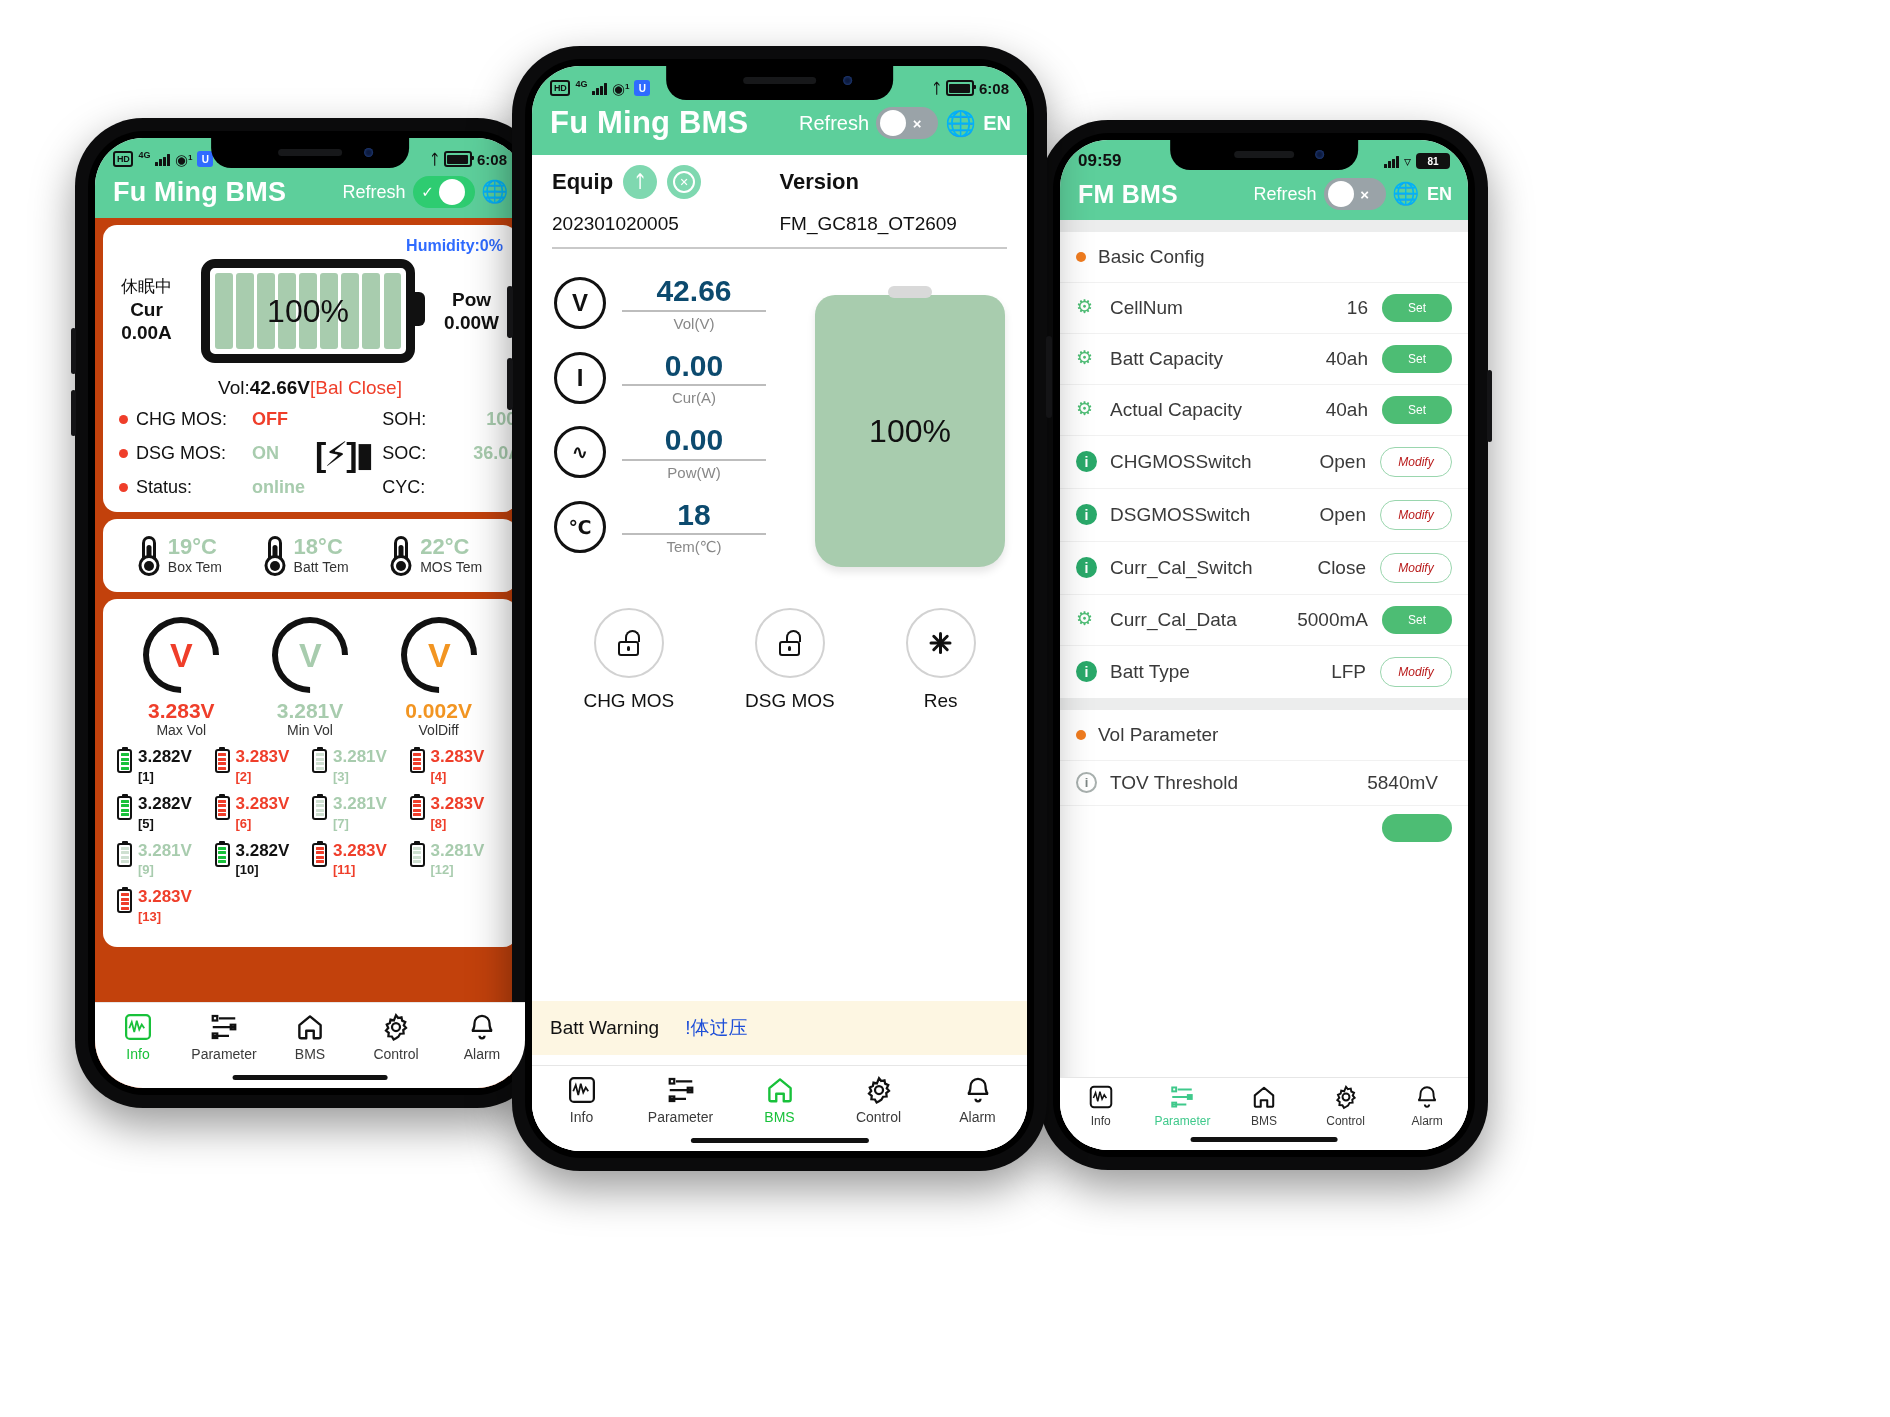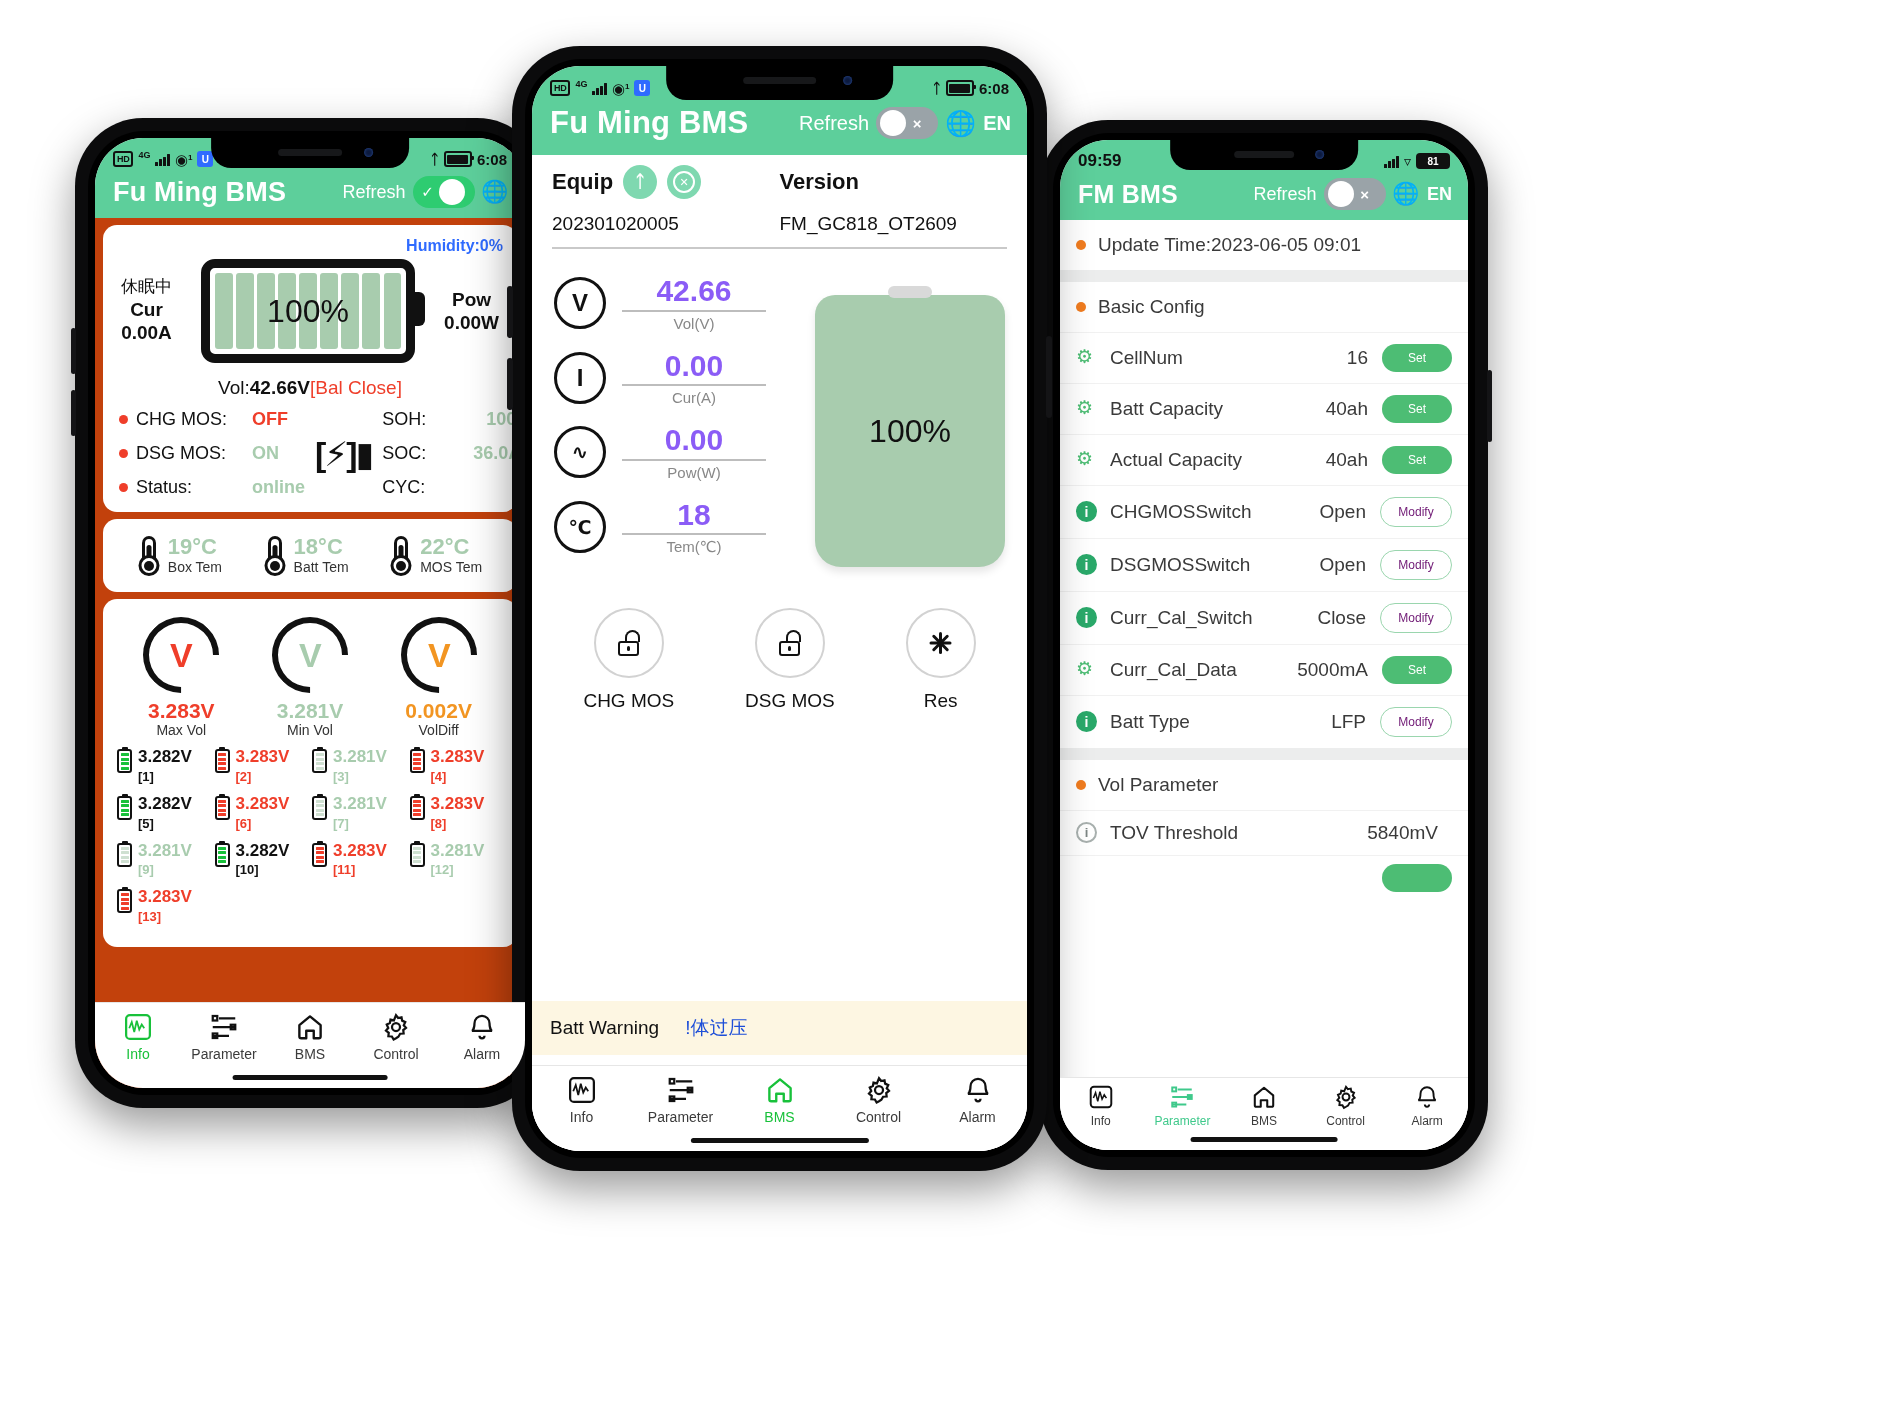--- a/index.html
+++ b/index.html
@@ -147,21 +147,21 @@
                    border-radius:50%;border:2px solid #fff;font-size:11px;line-height:1;}
   .p2 .eqval{font-size:19px;color:#111;margin-top:14px;}
   .p2 .hr{height:2px;background:#c9c9c9;margin:6px 20px 0;}
   .meas-wrap{display:flex;align-items:flex-start;padding:26px 22px 0;}
   .meas-list{width:47%;}
   .meas{display:flex;align-items:center;gap:16px;margin-bottom:18px;}
   .m-ico{width:46px;height:46px;border-radius:50%;border:3px solid #111;
          display:flex;align-items:center;justify-content:center;flex:0 0 auto;}
   .m-ico span{font-size:24px;font-weight:600;color:#111;line-height:1;}
   .m-txt{flex:1;text-align:center;}
-  .m-txt .mv{font-size:30px;font-weight:700;color:#8b5cf6;line-height:1.05;}
+  .m-txt .mv{font-size:30px;font-weight:700;color:#0c4a6e;line-height:1.05;}
   .m-txt .mu{font-size:15px;color:#888;border-top:2px solid #bdbdbd;margin-top:3px;padding-top:3px;}
   .bigcell{width:190px;height:272px;border-radius:20px 20px 26px 26px;background:#a8ccae;
            position:relative;margin:10px 0 0 auto;display:flex;align-items:center;justify-content:center;
            box-shadow:0 5px 9px rgba(0,0,0,.10);}
   .bigcell::before{content:"";position:absolute;top:-9px;left:50%;transform:translateX(-50%);
                    width:44px;height:12px;border-radius:6px;background:#d9d9d9;}
   .bigcell .bp{font-size:32px;color:#111;}
   .mos-row{display:flex;justify-content:space-around;padding:34px 16px 0;}
   .mos{display:flex;flex-direction:column;align-items:center;gap:12px;}
   .mos .ring2{width:66px;height:66px;border-radius:50%;border:2px solid #d2d2d2;
@@ -185,21 +185,21 @@
   .bdot{width:10px;height:10px;border-radius:50%;background:#f07c1f;flex:0 0 auto;}
   .sect-sep{height:12px;background:#eceded;}
   .p3 .sect{display:flex;align-items:center;gap:12px;padding:14px 16px;font-size:19px;color:#3a3a3a;background:#fff;}
   .prow{display:flex;align-items:center;padding:11px 16px;background:#fff;border-top:1px solid #f1f1f1;}
   .prow .pico{width:22px;height:22px;flex:0 0 auto;margin-right:12px;}
   .prow .plabel{flex:1;font-size:19px;color:#3a3a3a;}
   .prow .pval{font-size:19px;color:#3a3a3a;margin-right:14px;}
   .pill{min-width:50px;height:28px;border-radius:15px;display:flex;align-items:center;justify-content:center;
         font-size:12px;padding:0 10px;}
   .pill.set{background:#4dbd74;color:#fff;}
-  .pill.mod{background:#fff;color:#701a75;border:1.5px solid #9ad6ae;}
+  .pill.mod{background:#fff;color:#b91c1c;border:1.5px solid #9ad6ae;font-style:italic;}
   .gear-s{color:#4dbd74;font-size:19px;line-height:1;}
   .info-i{width:21px;height:21px;border-radius:50%;background:#2aa96a;color:#fff;font-size:14px;
           font-weight:700;display:flex;align-items:center;justify-content:center;}
   .info-o{width:21px;height:21px;border-radius:50%;border:2px solid #a8b0ae;color:#7d8684;font-size:13px;
           font-weight:700;display:flex;align-items:center;justify-content:center;box-sizing:border-box;}
   .p3 .tabbar{padding:6px 0 22px;}
   .p3 .tab svg{width:26px;height:26px;}
   .p3 .tab .tl{font-size:12px;}
   .p3 .tab.active .tl{color:#3fc98b;}
 </style>
@@ -582,24 +582,20 @@
               <span class="knob"></span>
               <span class="tmark">×</span>
             </span>
             <span class="globe">🌐</span>
             <span class="en">EN</span>
           </div>
         </div>
       </div>
 
       <div style="background:#fff;height:100%;overflow:hidden;">
-        <div class="upd">
-          <span class="bdot"></span>
-          <span>Update Time:2023-06-05 09:01</span>
-        </div>
         <div class="sect-sep"></div>
         <div class="sect">
           <span class="bdot"></span>
           <span>Basic Config</span>
         </div>
 
         <div class="prow">
           <span class="pico gear-s">⚙</span>
           <span class="plabel">CellNum</span>
           <span class="pval">16</span>

